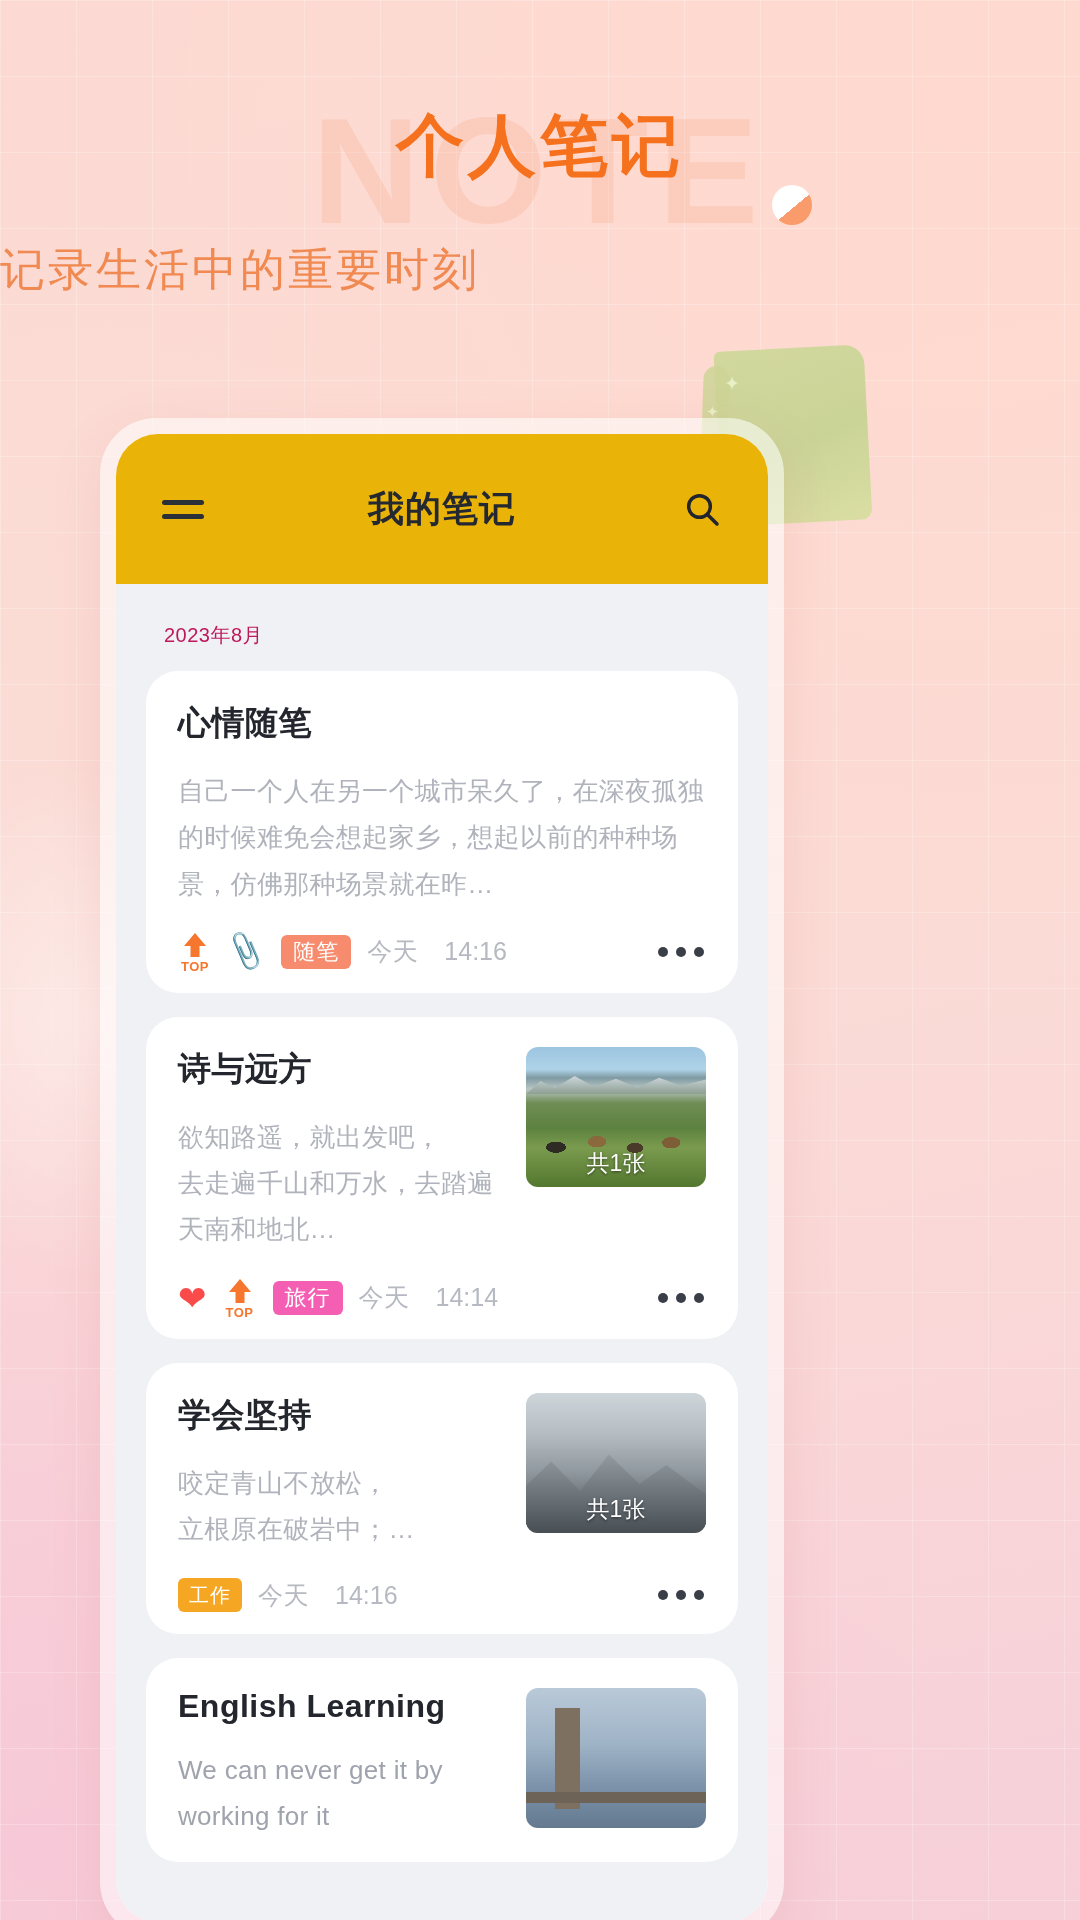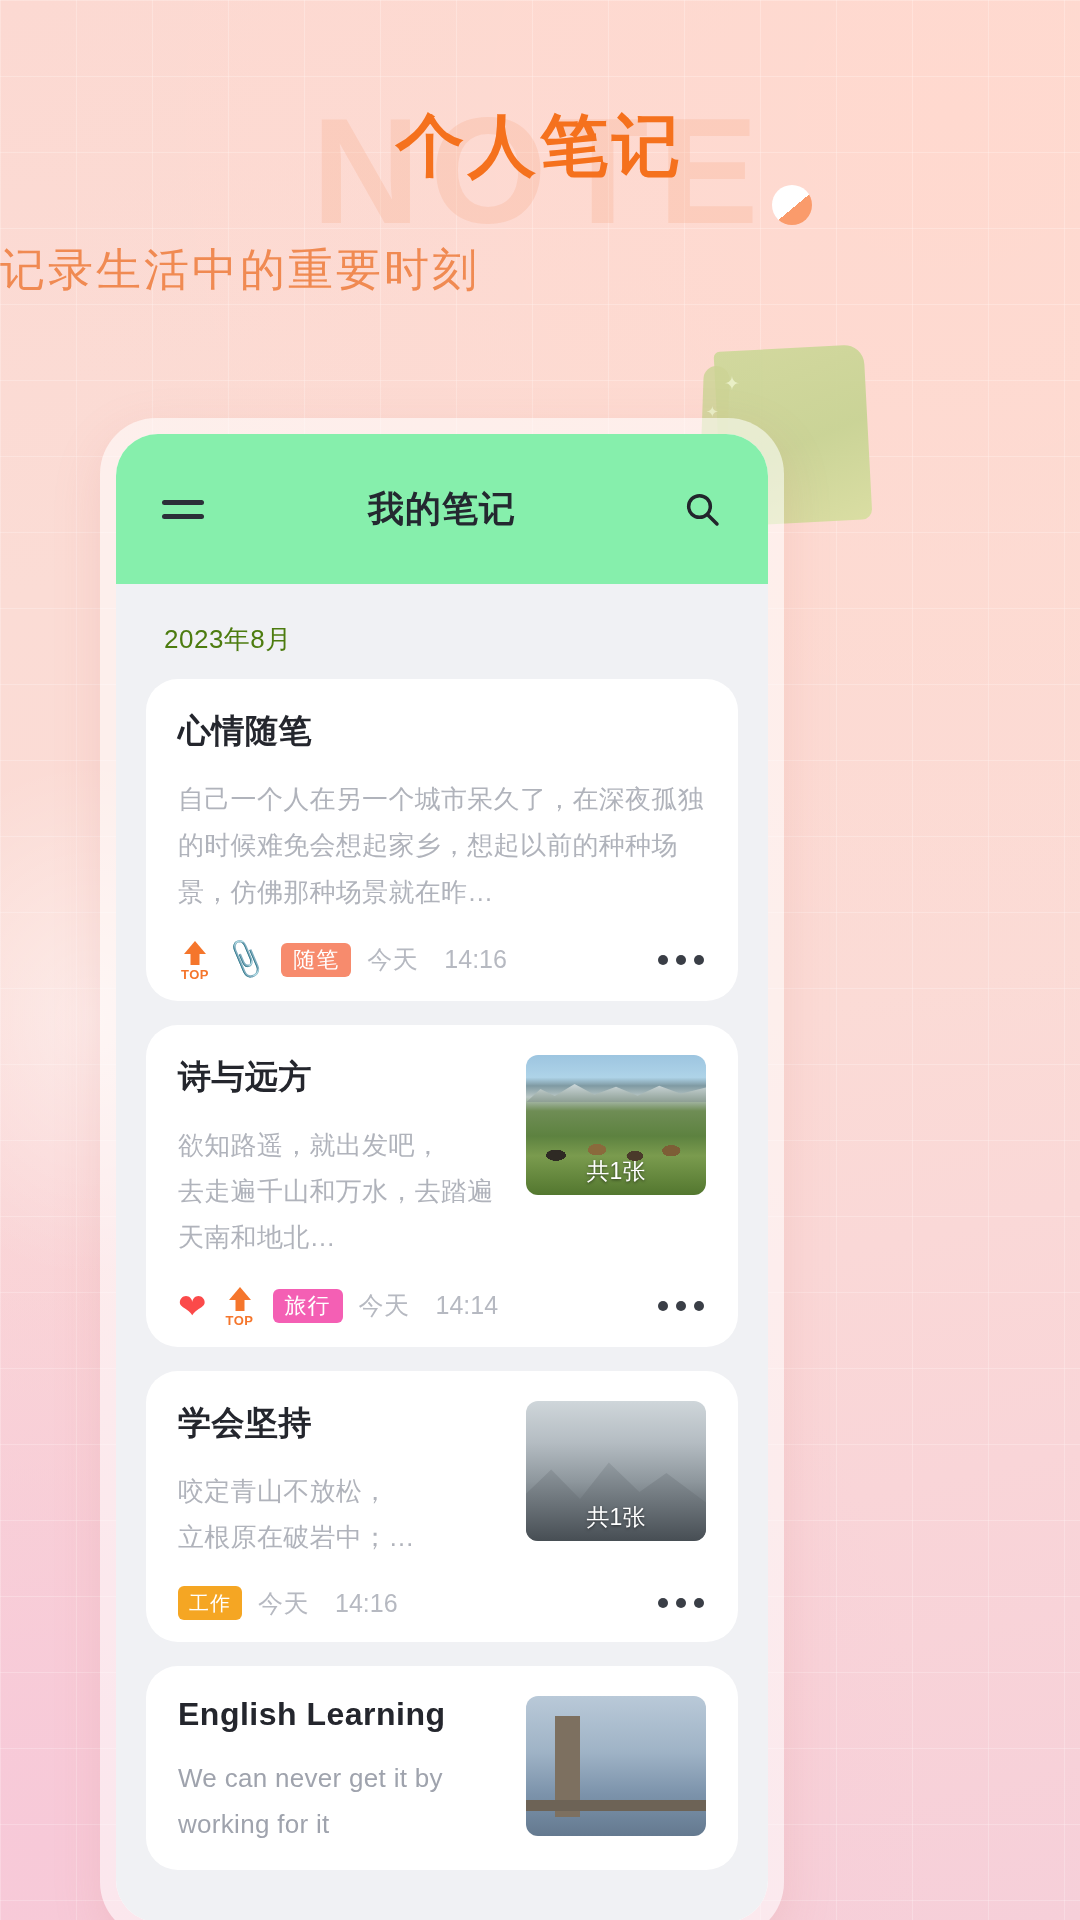--- a/index.html
+++ b/index.html
@@ -96,21 +96,21 @@
     width: 100%; height: 100%;
     border-radius: 42px;
     background: #fff;
     overflow: hidden;
     position: relative;
   }
 
   
   .appbar {
     height: 150px;
-    background: #86efac;
+    background: #eab308;
     display: flex; align-items: center;
     padding: 0 46px;
     position: relative;
   }
   .hamburger { width: 42px; display: flex; flex-direction: column; gap: 9px; cursor: pointer; }
   .hamburger span { display: block; height: 5px; border-radius: 3px; background: #2b2f38; }
   .appbar-title {
     position: absolute; left: 0; right: 0; text-align: center;
     font-size: 36px; font-weight: 700; color: #242830; letter-spacing: 1px;
     pointer-events: none;
@@ -119,21 +119,21 @@
   .search-icon svg { display: block; }
 
   
   .list {
     background: #f0f1f4;
     height: calc(100% - 150px);
     padding: 0 0 20px;
     overflow: hidden;
   }
   .month {
-    font-size: 26px; color: #4d7c0f; padding: 38px 0 22px 48px; letter-spacing: .5px;
+    font-size: 20px; color: #be185d; padding: 38px 0 22px 48px; letter-spacing: .5px;
   }
   .card {
     background: #fff;
     margin: 0 30px 24px;
     border-radius: 32px;
     padding: 30px 32px 22px;
     position: relative;
   }
   .card-main { display: flex; gap: 22px; }
   .card-text { flex: 1; min-width: 0; }

